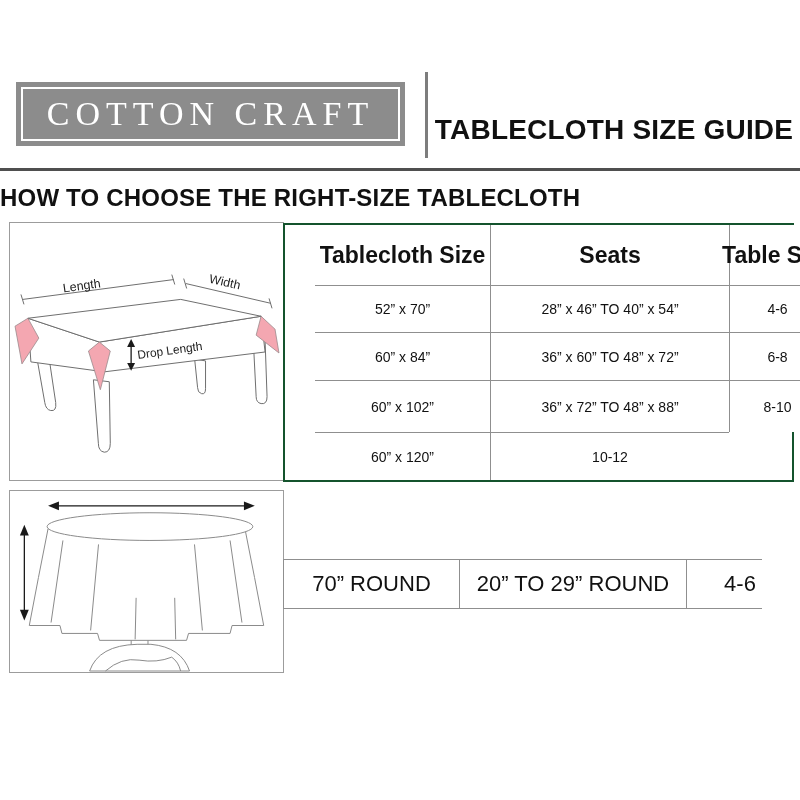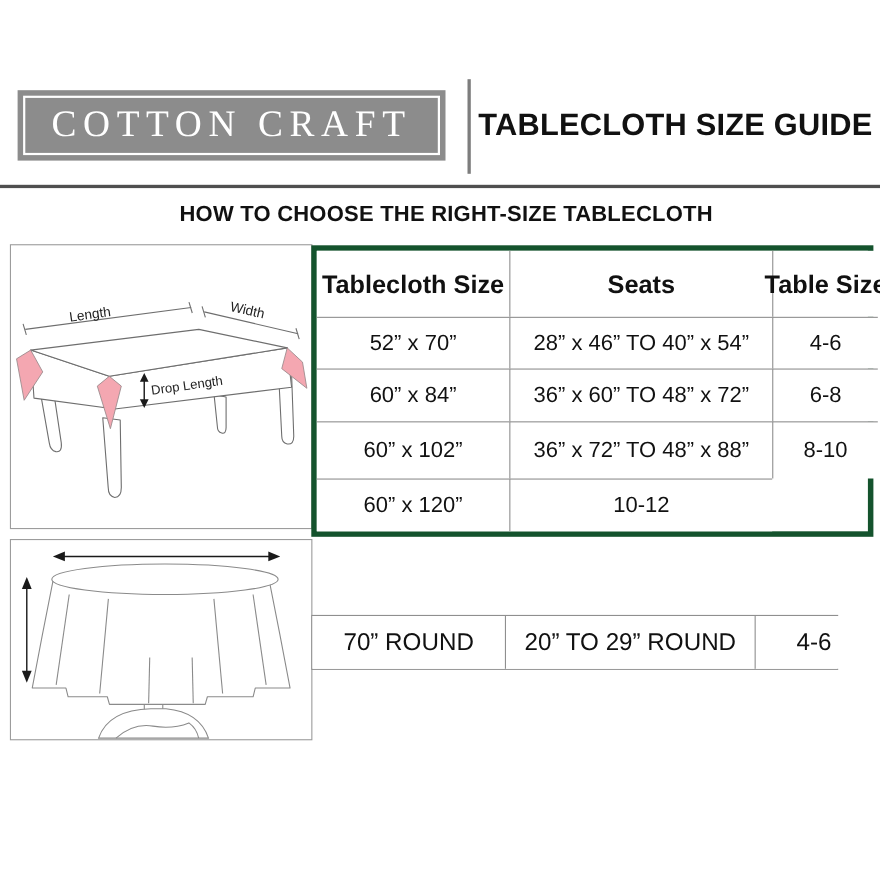--- a/index.html
+++ b/index.html
@@ -16,39 +16,40 @@
   .logo-inner {
     position:absolute; left:5px; top:5px; right:5px; bottom:5px;
     border:2px solid #ffffff;
   }
   .logo-text {
     position:relative; color:#ffffff; font-family:"Liberation Serif", serif;
     font-size:34px; letter-spacing:6px; white-space:nowrap; font-weight:400;
   }
   .v-divider { position:absolute; left:425px; top:72px; width:3px; height:86px; background:#7d7d7d; }
   .page-title {
-    position:absolute; left:428px; top:72px; width:372px; height:84px;
+    position:absolute; left:428px; top:88px; width:372px; height:84px;
     display:flex; align-items:center; justify-content:center;
     font-weight:bold; font-size:28px; letter-spacing:0.2px; white-space:nowrap;
   }
   .h-rule { position:absolute; left:0; top:168px; width:800px; height:3px; background:#4f4f4f; }
   .section-heading {
-    position:absolute; left:0; top:184px; width:648px; text-align:right;
-    font-weight:bold; font-size:20px; letter-spacing:0.2px;
+    position:absolute; left:0; top:184px; width:648px; text-align:left;
+    font-weight:bold; font-size:24px; letter-spacing:0.2px;
   }
   
   .size-table {
     position:absolute; left:283px; top:223px; width:511px;
     display:grid; grid-template-columns:175px 239px 96px;
     grid-template-rows:60px 47px 48px 52px 48px;
-    border:5px solid #14532d;
+    border:2px solid #14532d;
+    padding-left:30px;
   }
   .size-table .cell {
     display:flex; align-items:center; justify-content:center;
-    font-size:20px; white-space:nowrap; background:#fff;
+    font-size:14px; white-space:nowrap; background:#fff;
   }
   .size-table .cell.cL { border-left:1px solid #8f8f8f; }
   .size-table .cell.cT { border-top:1px solid #8f8f8f; }
   .size-table .hdr { font-weight:bold; font-size:23px; }
   
   .round-table {
     position:absolute; left:283px; top:559px; width:479px; height:50px;
     display:grid; grid-template-columns:175px 227px 107px;
     border:1px solid #8f8f8f;
   }

